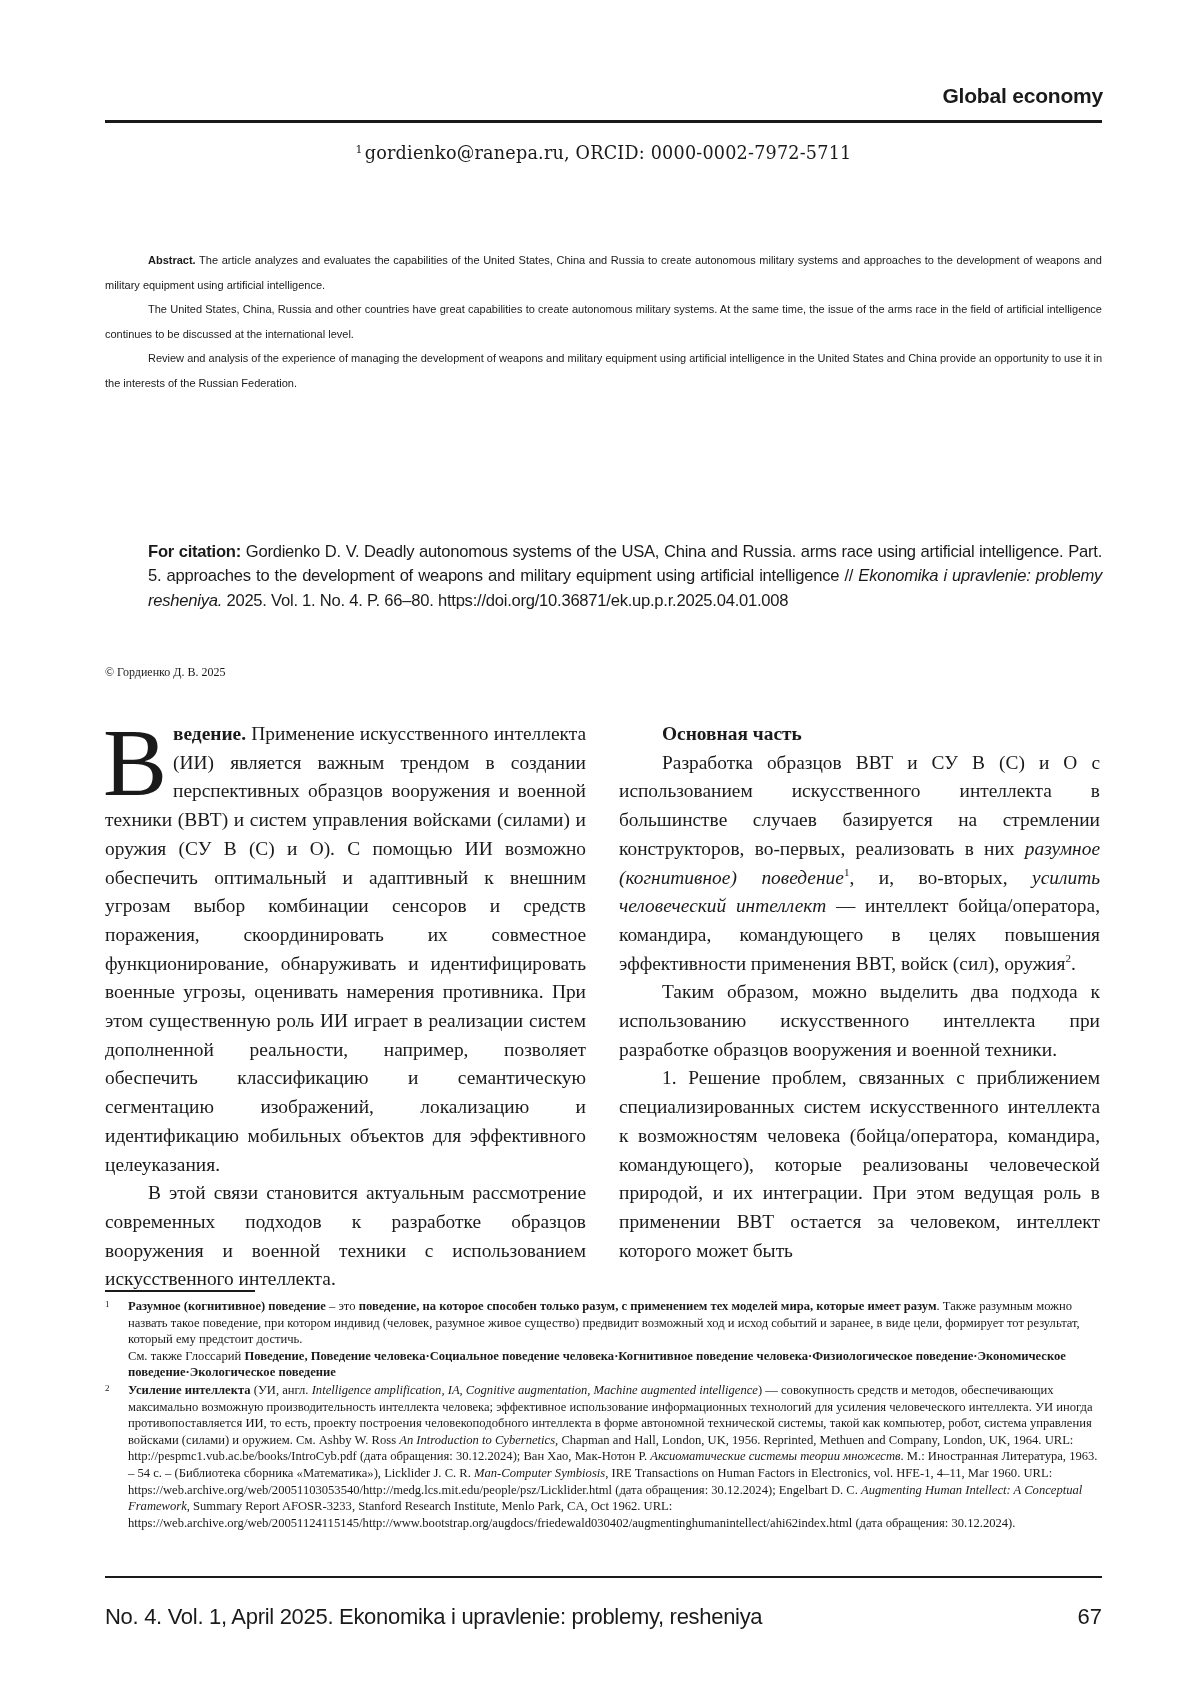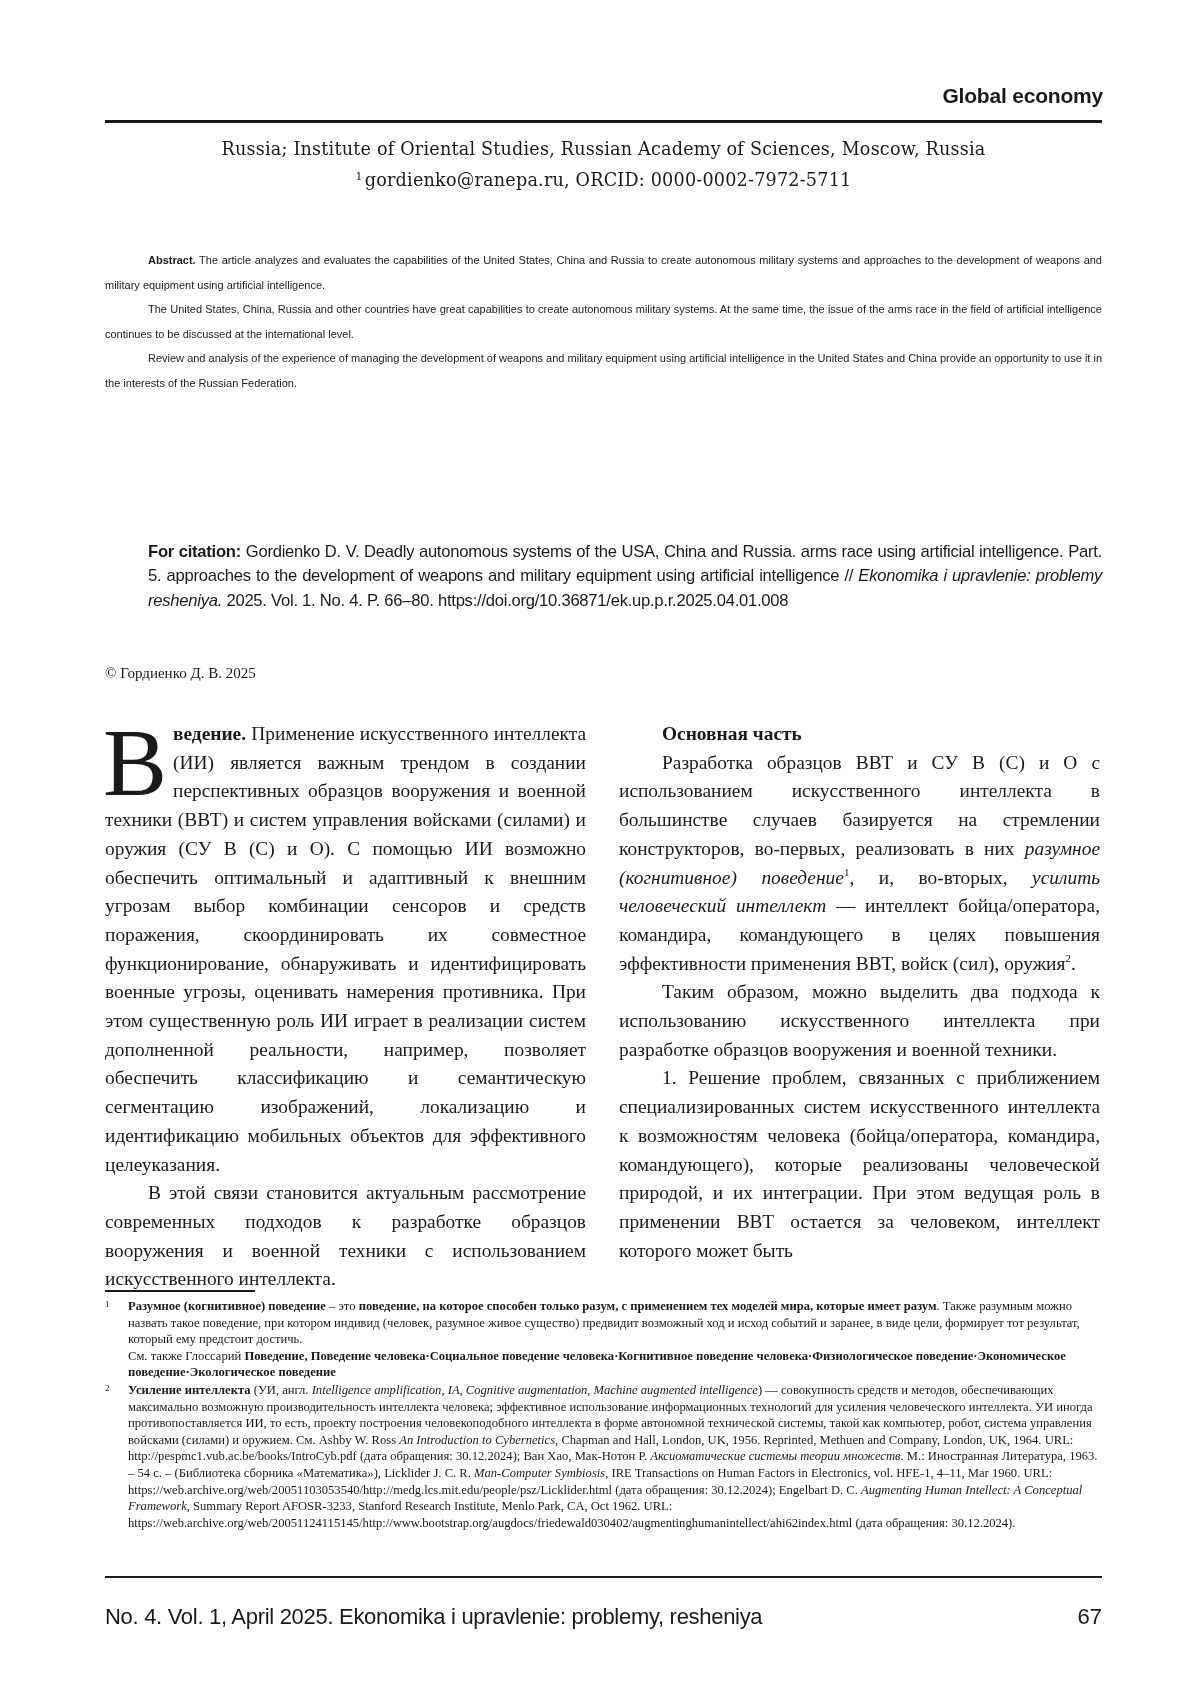--- a/index.html
+++ b/index.html
@@ -11,21 +11,21 @@
 
   .affil { position: absolute; left: 105px; width: 997px; top: 136px; text-align: center; font-family: "DejaVu Serif", serif; font-size: 17.6px; line-height: 27px; letter-spacing: 0.2px; }
   .affil sup { font-size: 11px; vertical-align: 6px; margin-right: 2px; }
 
   .abstract { position: absolute; left: 105px; width: 997px; top: 248px; font-family: "Liberation Sans", sans-serif; font-size: 11px; line-height: 24.6px; text-align: justify; }
   .abstract p { margin: 0; text-indent: 43px; }
   .abstract b { font-weight: bold; }
 
   .citation { position: absolute; left: 148px; width: 954px; top: 540px; font-family: "Liberation Sans", sans-serif; font-size: 16.6px; line-height: 24.4px; text-align: justify; letter-spacing: -0.25px; }
   .citation i { font-style: italic; }
-  .copyright { position: absolute; left: 105px; top: 665px; font-family: "Liberation Serif", serif; font-size: 15px; }
+  .copyright { position: absolute; left: 105px; top: 665px; font-family: "Liberation Serif", serif; font-size: 12px; }
 
   .col { position: absolute; top: 720px; width: 481px; font-family: "Liberation Serif", serif; font-size: 19.4px; line-height: 28.7px; text-align: justify; }
   .col-left { left: 105px; }
   .col-right { left: 619px; }
   .col p { margin: 0; }
   .indent { text-indent: 43px; }
   .dropcap { float: left; font-family: "Liberation Serif", serif; font-size: 96px; line-height: 78px; height: 80px; margin: 4px 6px 0 -2px; }
   .sec-head { font-weight: bold; padding-left: 43px; }
   .col sup { font-size: 11px; vertical-align: 8px; line-height: 0; }
 
@@ -42,21 +42,20 @@
 </style>
 </head>
 <body>
 
 <div class="page">
 
   <div class="running-head">Global economy</div>
   <div class="rule-top"></div>
 
   <div class="affil">
-    <div>Russia; Institute of Oriental Studies, Russian Academy of Sciences, Moscow, Russia</div>
     <div><sup>1</sup><span>gordienko@ranepa.ru, ORCID: 0000-0002-7972-5711</span></div>
   </div>
 
   <div class="abstract">
     <p><b>Abstract.</b><span> The article analyzes and evaluates the capabilities of the United States, China and Russia to create autonomous military systems and approaches to the development of weapons and military equipment using artificial intelligence.</span></p>
     <p>The United States, China, Russia and other countries have great capabilities to create autonomous military systems. At the same time, the issue of the arms race in the field of artificial intelligence continues to be discussed at the international level.</p>
     <p>Review and analysis of the experience of managing the development of weapons and military equipment using artificial intelligence in the United States and China provide an opportunity to use it in the interests of the Russian Federation.</p>
   </div>
 
   <div class="citation">

